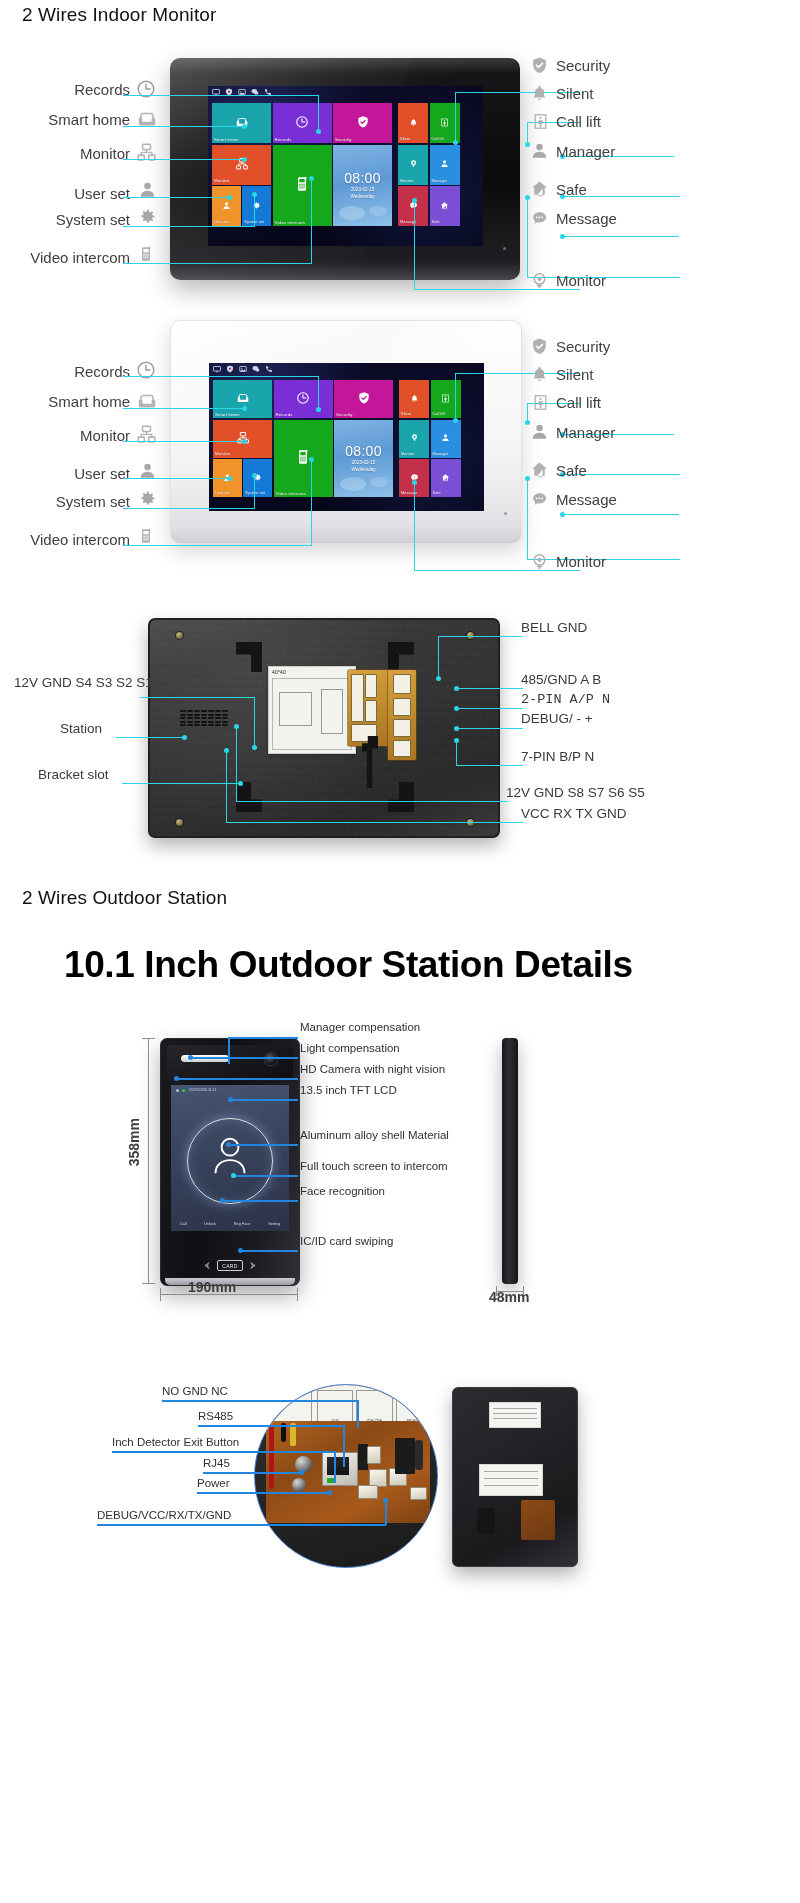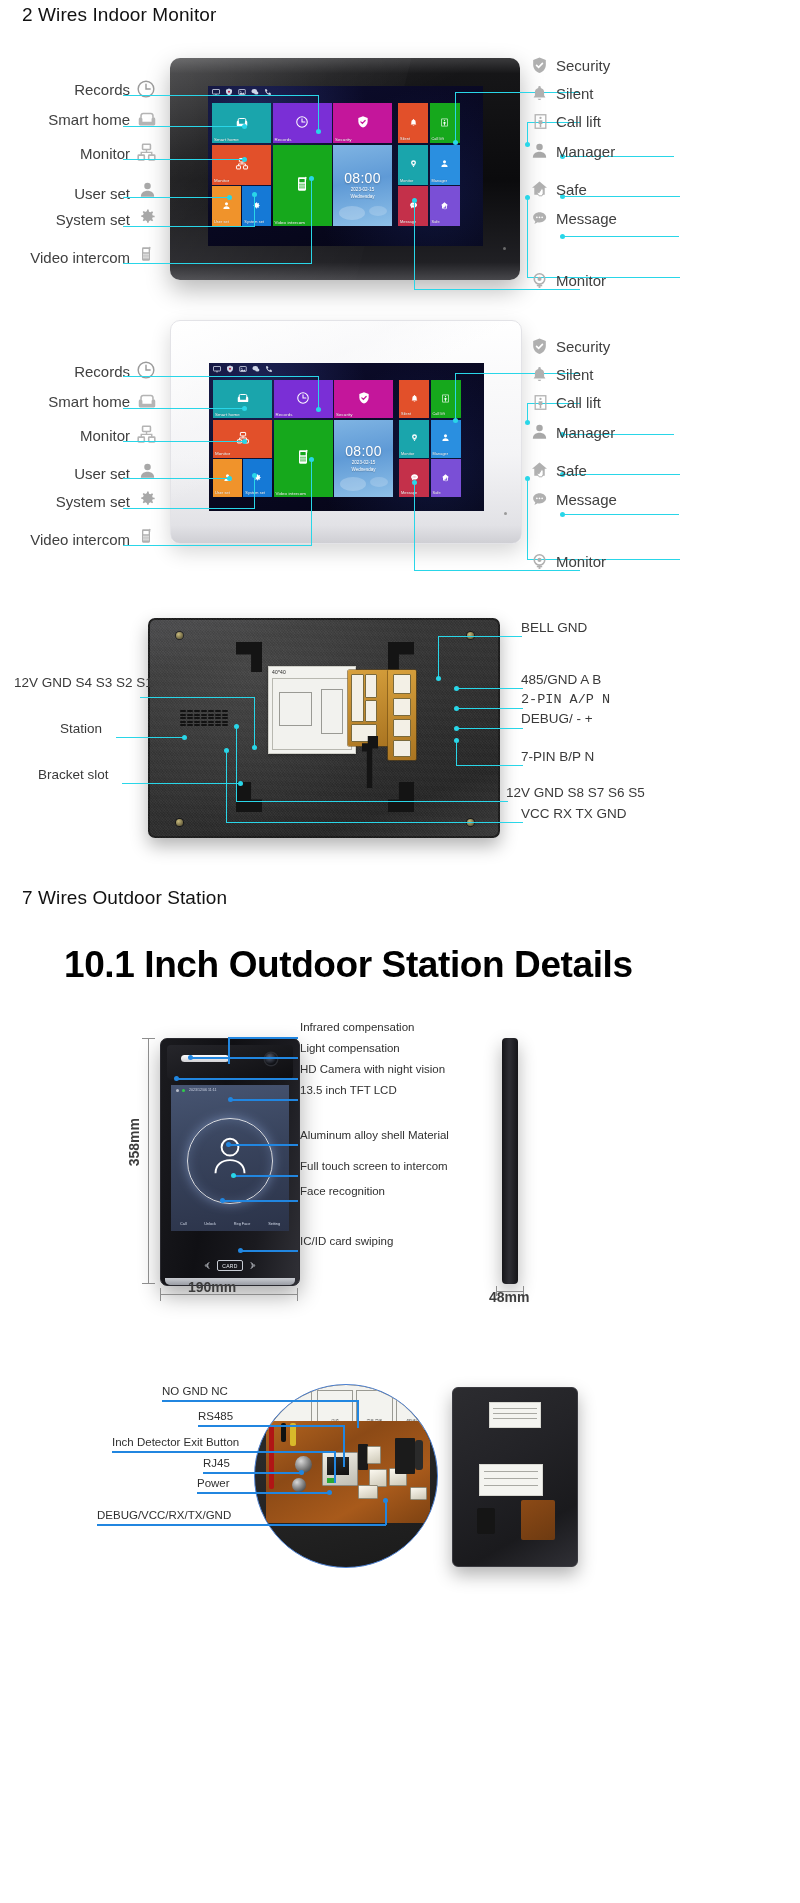--- a/index.html
+++ b/index.html
@@ -901,21 +901,21 @@
 <div class="abs lbl" style="left:506px;top:786px;">12V GND S8 S7 S6 S5</div>
 <div class="abs ln ln-h" style="left:236px;top:801px;width:272px;"></div>
 <div class="abs ln ln-v" style="left:236px;top:726px;height:76px;"></div>
 <div class="abs dot" style="left:234px;top:724px;"></div>
 
 <div class="abs lbl" style="left:521px;top:807px;text-align:right;">VCC  RX TX GND</div>
 <div class="abs ln ln-h" style="left:226px;top:822px;width:297px;"></div>
 <div class="abs ln ln-v" style="left:226px;top:750px;height:73px;"></div>
 <div class="abs dot" style="left:224px;top:748px;"></div>
 
-<div class="abs sec-title" style="left:22px;top:887px;">7 Wires Outdoor Station</div>
+<div class="abs sec-title" style="left:22px;top:887px;">2 Wires Outdoor Station</div>
 
 <div class="abs big-title" style="left:64px;top:944px;">10.1 Inch Outdoor Station Details</div>
 
 <div class="abs ods-body" style="left:160px;top:1038px;width:138px;height:246px;">
   <div class="ods-top">
     <div class="ir-bar"></div>
     <div class="cam-lens"></div>
   </div>
   <div class="ods-screen">
     <div class="ods-led" style="left:5px;top:4px;background:#b9bec9;"></div>
@@ -956,21 +956,21 @@
 <div class="abs dim-line" style="left:160px;top:1294px;width:138px;height:1px;"></div>
 <div class="abs dim-line" style="left:160px;top:1288px;width:1px;height:13px;"></div>
 <div class="abs dim-line" style="left:297px;top:1288px;width:1px;height:13px;"></div>
 <div class="abs dim-txt" style="left:188px;top:1279px;">190mm</div>
 
 <div class="abs dim-line" style="left:496px;top:1291px;width:28px;height:1px;"></div>
 <div class="abs dim-line" style="left:496px;top:1286px;width:1px;height:10px;"></div>
 <div class="abs dim-line" style="left:523px;top:1286px;width:1px;height:10px;"></div>
 <div class="abs dim-txt" style="left:489px;top:1289px;">48mm</div>
 
-<div class="abs lbl-blue" style="left:300px;top:1022px;">Infrared compensation</div>
+<div class="abs lbl-blue" style="left:300px;top:1022px;">Manager compensation</div>
 <div class="abs ln ln-b ln-bh" style="left:228px;top:1037px;width:70px;"></div>
 <div class="abs ln ln-b ln-bv" style="left:228px;top:1037px;height:27px;"></div>
 
 <div class="abs lbl-blue" style="left:300px;top:1043px;">Light compensation</div>
 <div class="abs ln ln-b ln-bh" style="left:190px;top:1057px;width:108px;"></div>
 <div class="abs dot dot-b" style="left:188px;top:1055px;"></div>
 
 <div class="abs lbl-blue" style="left:300px;top:1064px;">HD Camera with night vision</div>
 <div class="abs ln ln-b ln-bh" style="left:176px;top:1078px;width:122px;"></div>
 <div class="abs dot dot-b" style="left:174px;top:1076px;"></div>

